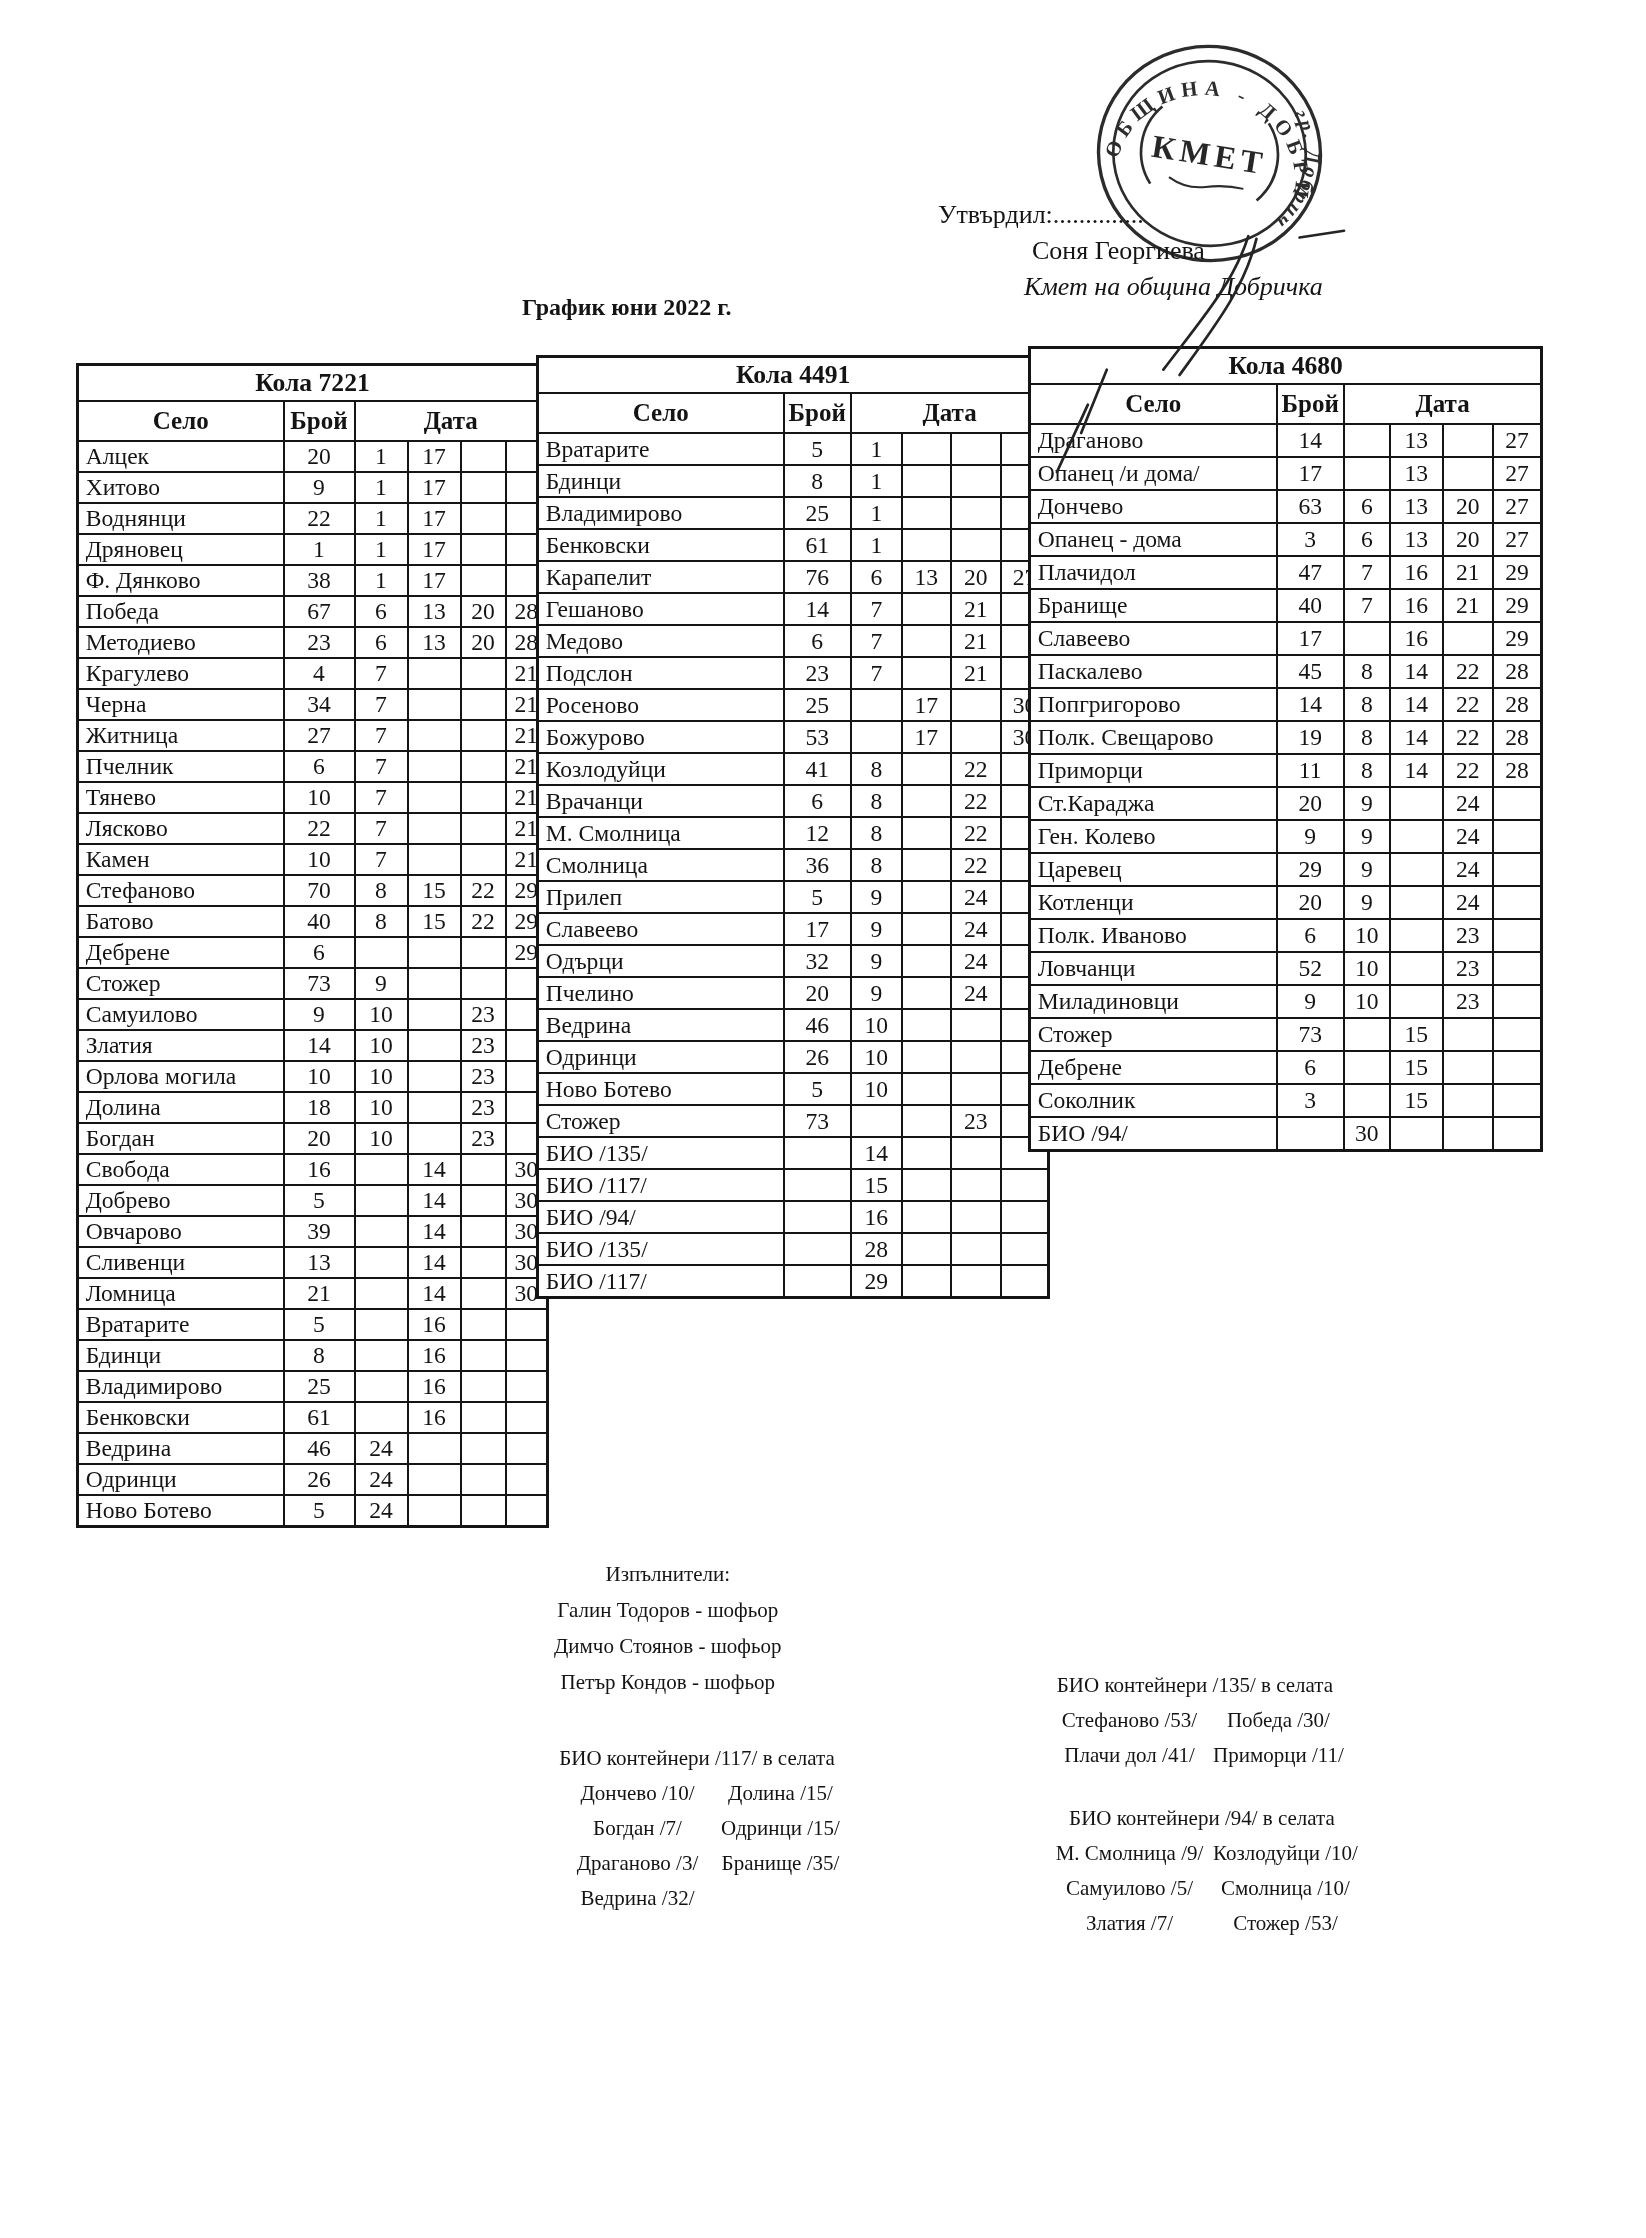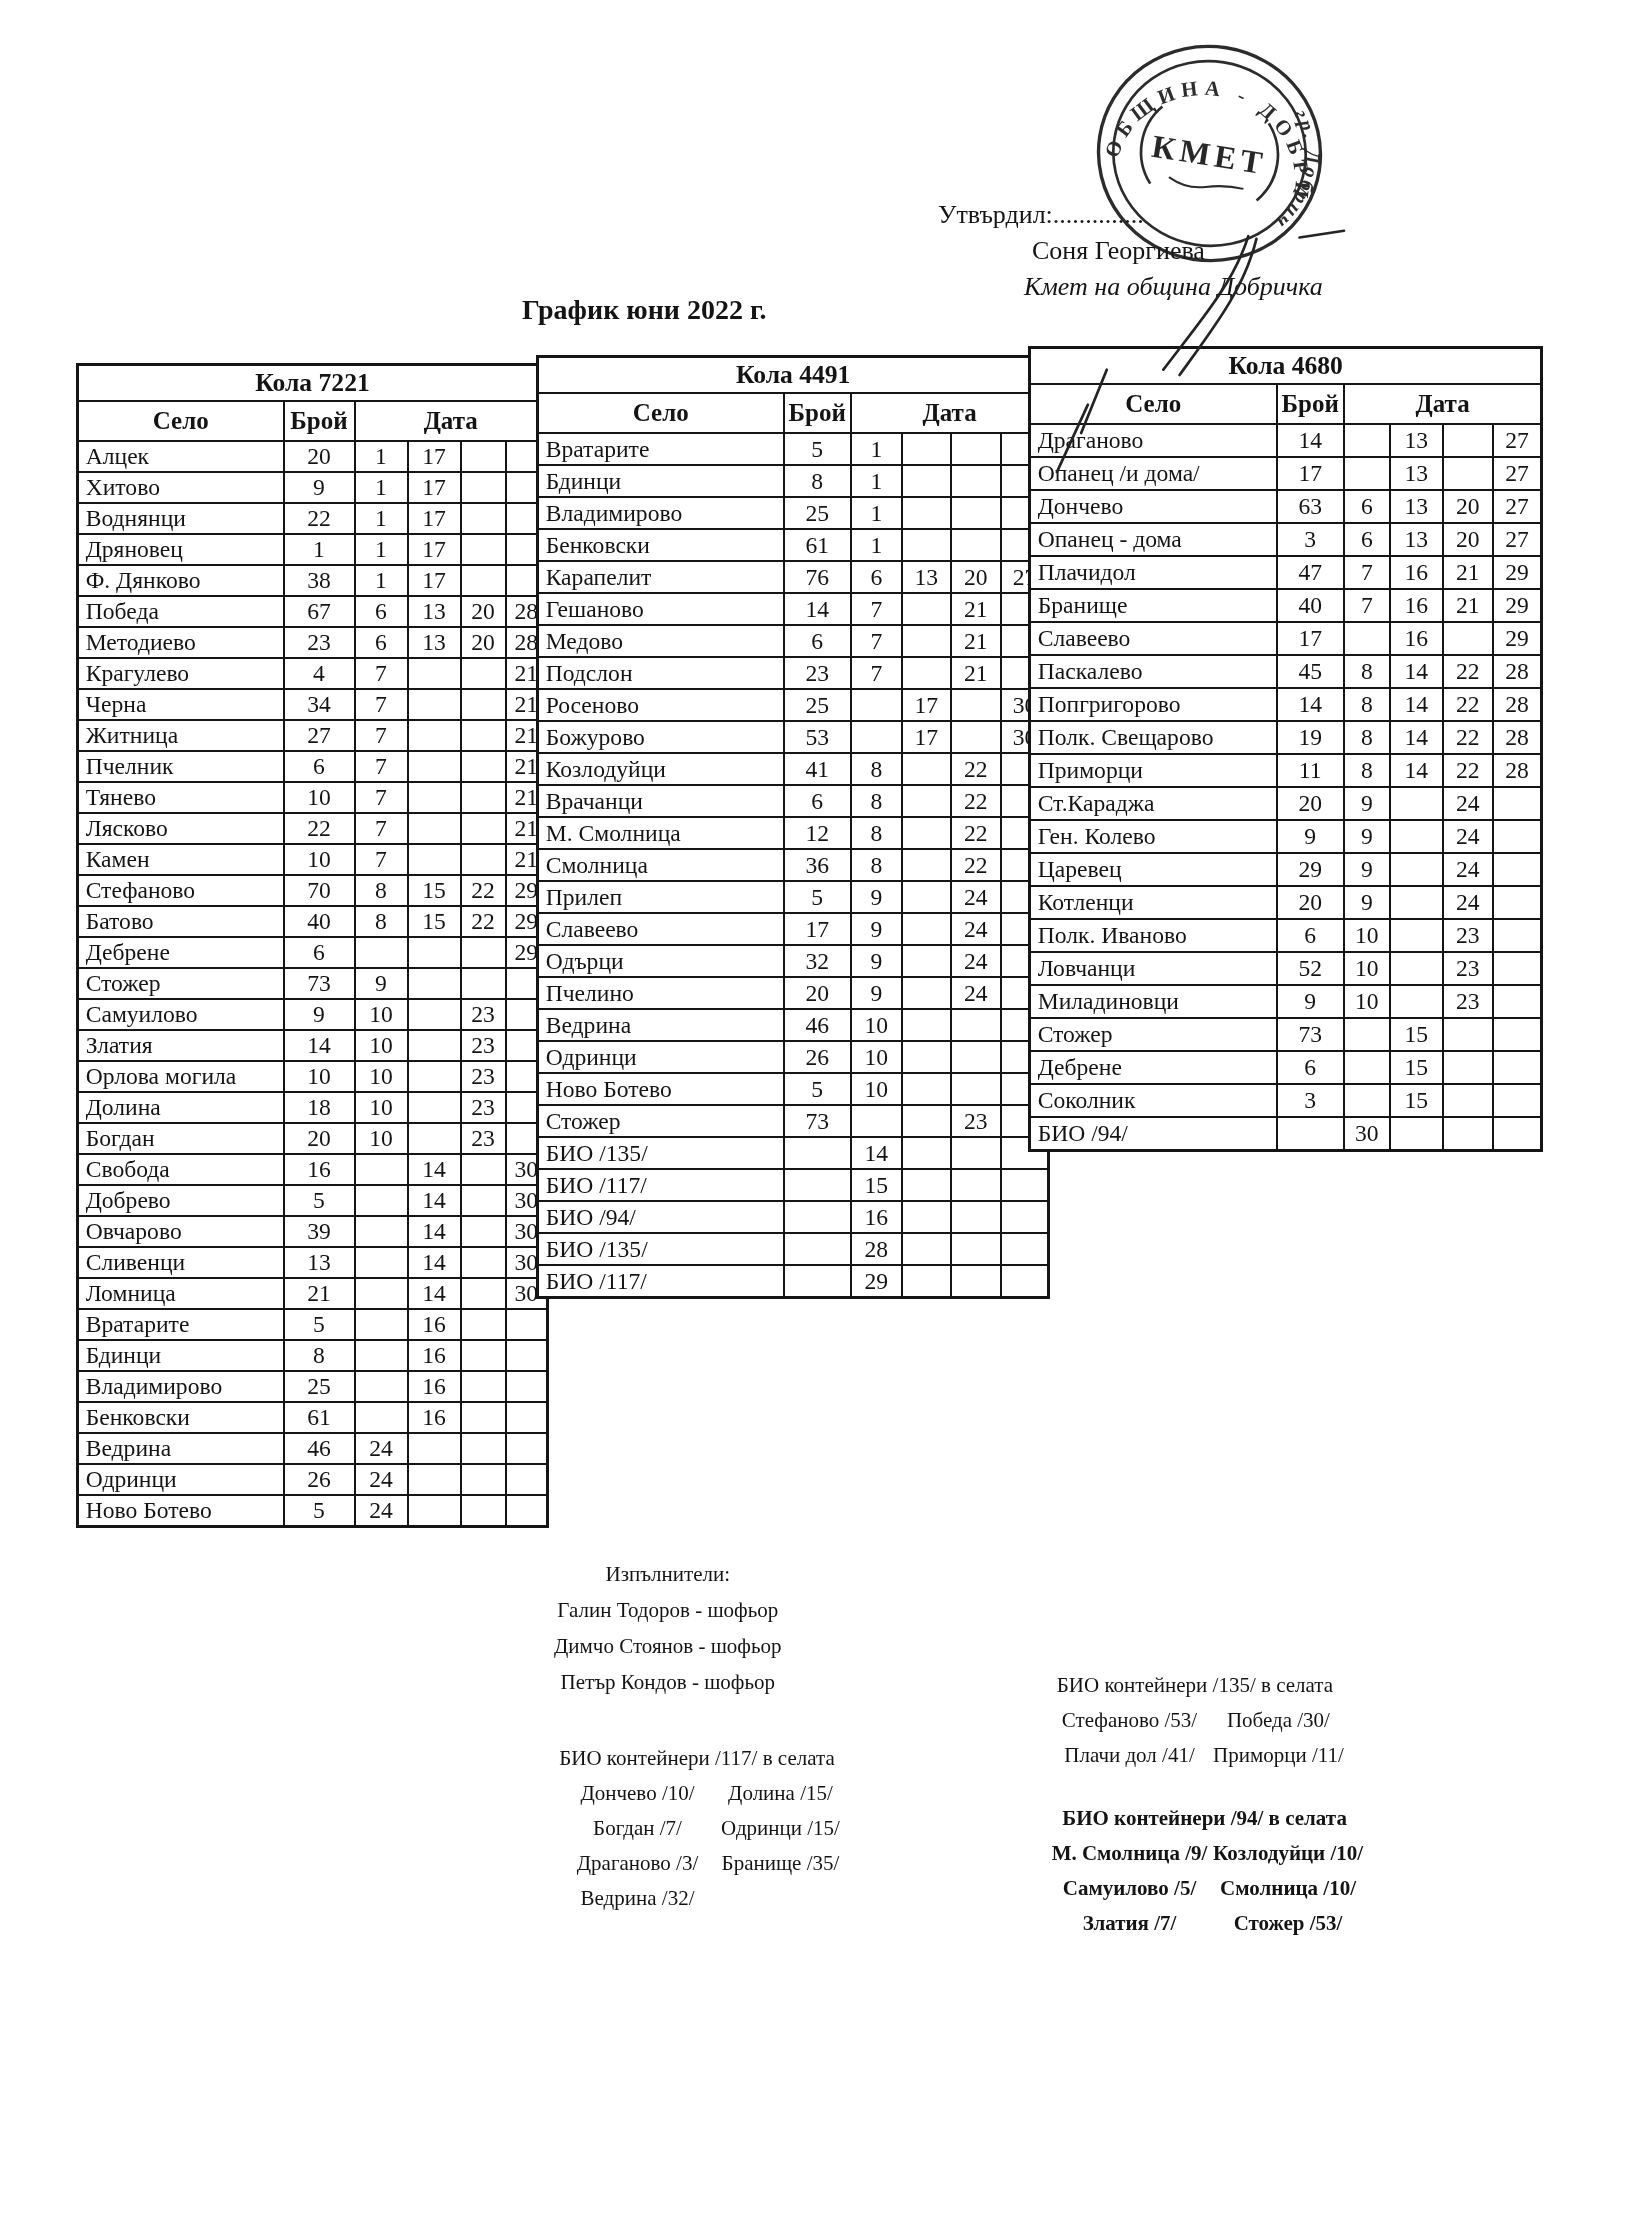--- a/index.html
+++ b/index.html
@@ -14,21 +14,21 @@
   
   .stamp{position:absolute; left:1091px; top:39px; width:237px; height:229px; transform:rotate(9deg); opacity:.92;}
   .stamp ellipse,.stamp .br{fill:none; stroke:#1b1b1b;}
   .stamp .ring{font-size:31px; font-weight:bold; letter-spacing:9px; fill:#1b1b1b;}
   .stamp .ring2{font-size:30px; font-weight:bold; font-style:italic; letter-spacing:4px; fill:#1b1b1b;}
   .stamp .kmet{font-size:48px; font-weight:bold; letter-spacing:7px; fill:#151515;}
   
   .ink{position:absolute; left:0; top:0; z-index:30; pointer-events:none;}
   .ink path{fill:none; stroke:#242424; stroke-width:4; stroke-linecap:round;}
   
-  .doc-title{position:absolute; left:522px; top:294px; font-size:28px; font-weight:bold; white-space:nowrap;}
+  .doc-title{position:absolute; left:522px; top:294px; font-size:24px; font-weight:bold; white-space:nowrap;}
   
   .tbl-host{position:absolute;}
   #t1{left:76px; top:363px;}
   #t2{left:536px; top:355px;}
   #t3{left:1028px; top:346px;}
   .sched{border-collapse:collapse; table-layout:fixed; border:3.4px solid #151515; background:#fff;}
   .sched th,.sched td{border:2px solid #151515; padding:0 4px; white-space:nowrap; overflow:hidden;}
   .sched .car{font-size:25.6px; font-weight:bold; text-align:center; height:34px;}
   .sched .colh{font-size:25px; font-weight:bold; text-align:center; height:38px;}
   .sched td{font-size:23.6px;}
@@ -36,21 +36,21 @@
   .sched td.n{text-align:center;}
   .sched td.d{text-align:center;}
   #t1 td{height:29px;}
   #t2 td{height:30px;}
   #t3 td{height:31px;}
   
   .txt{position:absolute; font-size:21px; line-height:35px; white-space:nowrap;text-align:center;}
   #executors{left:554px; top:1556px; line-height:36px;}
   #bio135{left:1046px; top:1668px;}
   #bio117{left:554px; top:1741px;}
-  #bio94{left:1046px; top:1801px;font-weight:bold;}
+  #bio94{left:1046px; top:1801px;}
   .pair{display:grid; grid-template-columns:167px auto;}
 </style>
 </head>
 <body>
 
 <div class="page">
 
   <div class="approval">
     <div class="appr-label">Утвърдил:..............</div>
     <div class="appr-name">Соня Георгиева</div>

